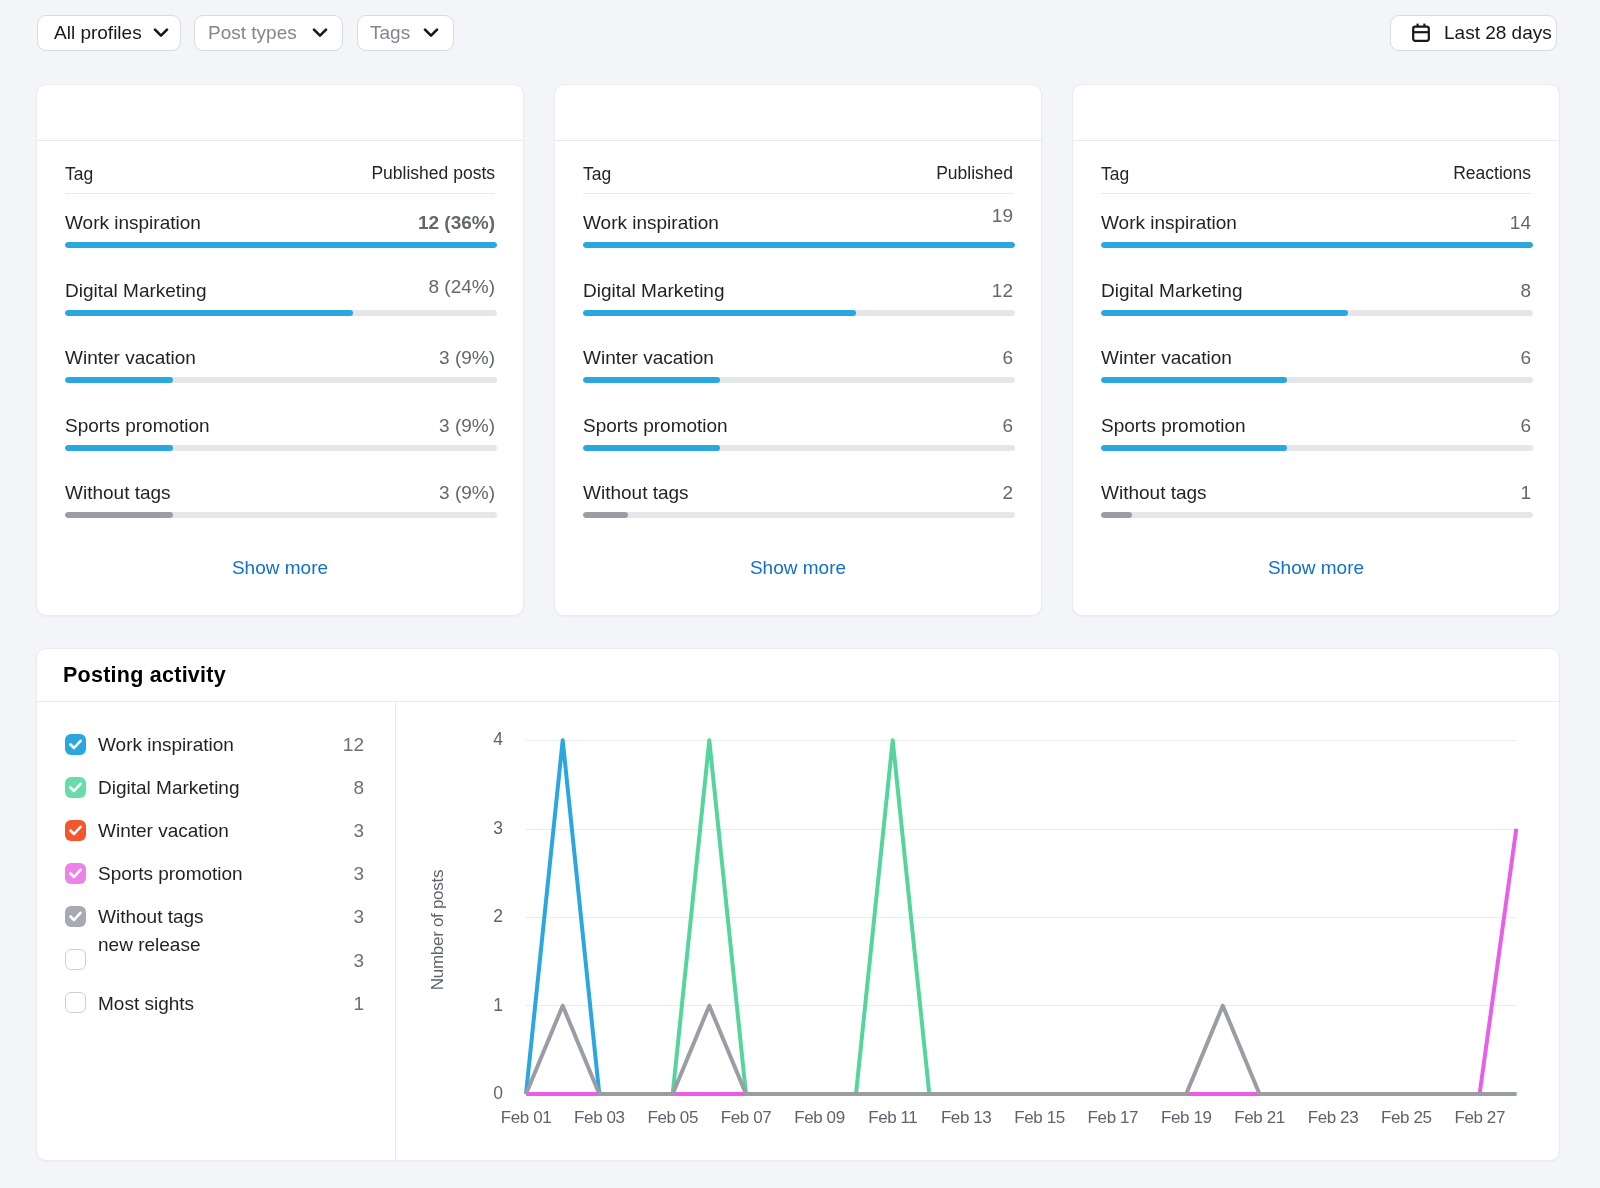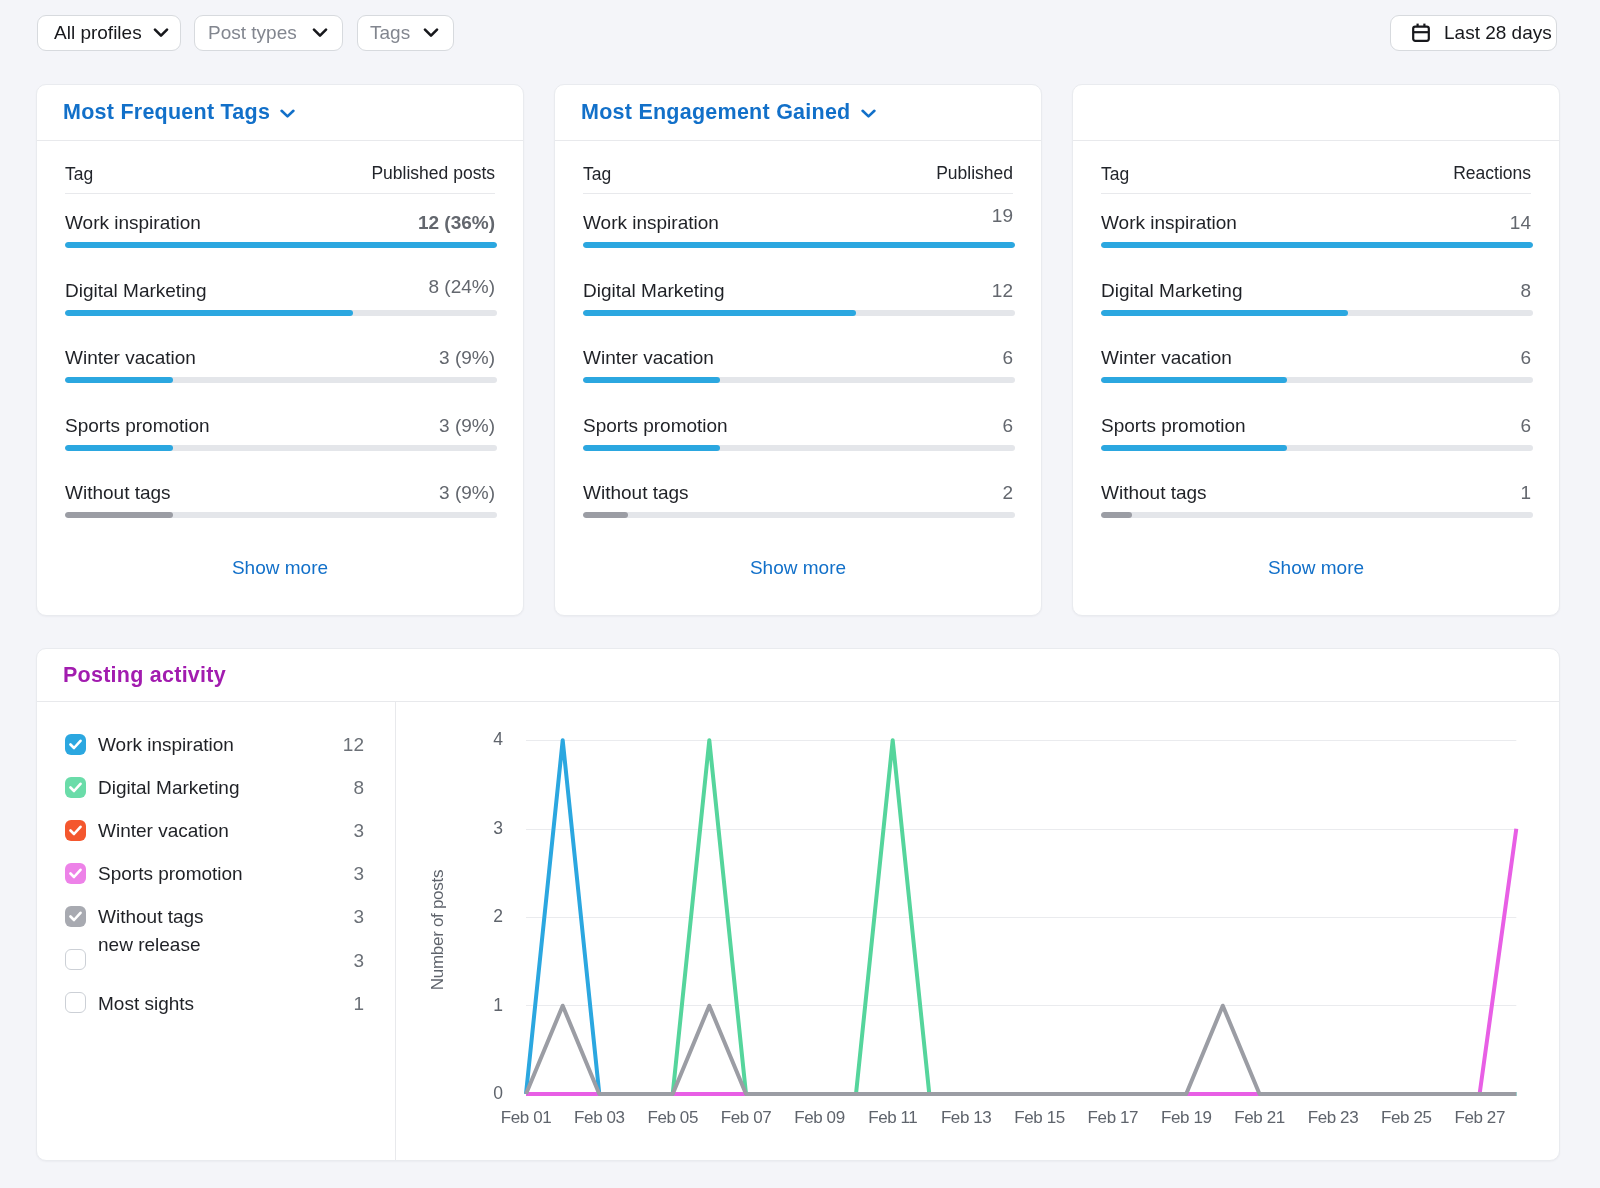--- a/index.html
+++ b/index.html
@@ -45,24 +45,20 @@
         <rect x="2.2" y="4.6" width="15.6" height="14.2" rx="2"></rect>
         <line x1="2.2" y1="10.2" x2="17.8" y2="10.2"></line>
         <line x1="6.6" y1="1.6" x2="6.6" y2="4.6"></line>
         <line x1="13.4" y1="1.6" x2="13.4" y2="4.6"></line>
       </g>
     </svg>
   Last 28 days
 </div>
 
 <div class="card" id="c1" style="left:36px; top:84px; width:488px; height:532px;">
-    <div class="cardtitle">Most Frequent Tags
-    <svg style="margin-left:10px; margin-top:3px" width="15" height="10" viewBox="0 0 15 10">
-        <path d="M1.6 1.8 L7.5 7.4 L13.4 1.8" fill="none" stroke="#1270c9" stroke-width="2.6" stroke-linecap="round" stroke-linejoin="round"></path>
-      </svg></div>
     <div class="hdiv" style="top:55px;"></div>
     <div class="thead" style="left:28px; top:79px;">Tag</div>
     <div class="thead" style="right:28px; top:78px;">Published posts</div>
     <div class="hdiv" style="left:28px; right:28px; top:108px;"></div>
     <div class="rowname" style="top:127px;">Work inspiration</div>
       <div class="rowval" style="top:127px;font-weight:bold;">12 (36%)</div>
       <div class="track" style="top:157px;">
       <div class="fill " style="width:100%"></div>
     </div>
     <div class="rowname" style="top:194.6px;">Digital Marketing</div>
@@ -82,24 +78,20 @@
     </div>
     <div class="rowname" style="top:397.4px;">Without tags</div>
       <div class="rowval" style="top:397.4px;">3 (9%)</div>
       <div class="track" style="top:427.4px;">
       <div class="fill fillgrey" style="width:25%"></div>
     </div>
     <div class="showmore" style="top:472px;">Show more</div>
   </div>
 
 <div class="card" id="c2" style="left:554px; top:84px; width:488px; height:532px;">
-    <div class="cardtitle">Most Engagement Gained
-    <svg style="margin-left:10px; margin-top:3px" width="15" height="10" viewBox="0 0 15 10">
-        <path d="M1.6 1.8 L7.5 7.4 L13.4 1.8" fill="none" stroke="#1270c9" stroke-width="2.6" stroke-linecap="round" stroke-linejoin="round"></path>
-      </svg></div>
     <div class="hdiv" style="top:55px;"></div>
     <div class="thead" style="left:28px; top:79px;">Tag</div>
     <div class="thead" style="right:28px; top:78px;">Published</div>
     <div class="hdiv" style="left:28px; right:28px; top:108px;"></div>
     <div class="rowname" style="top:127px;">Work inspiration</div>
       <div class="rowval" style="top:120px;">19</div>
       <div class="track" style="top:157px;">
       <div class="fill " style="width:100%"></div>
     </div>
     <div class="rowname" style="top:194.6px;">Digital Marketing</div>
@@ -152,21 +144,21 @@
     </div>
     <div class="rowname" style="top:397.4px;">Without tags</div>
       <div class="rowval" style="top:397.4px;">1</div>
       <div class="track" style="top:427.4px;">
       <div class="fill fillgrey" style="width:7.1%"></div>
     </div>
     <div class="showmore" style="top:472px;">Show more</div>
   </div>
 
 <div class="card" style="left:36px; top:648px; width:1524px; height:513px;">
-  <div class="cardtitle" style="height:52px; color:#a21caf;">Posting activity</div>
+  <div class="cardtitle" style="height:52px; color:#000000;">Posting activity</div>
   <div class="hdiv" style="top:52px;"></div>
   <div style="position:absolute; left:358px; top:52px; width:1px; bottom:0; background:#e8e9ec;"></div>
 
   <div id="legend">
       <div class="cb " style="top:84.5px;background:#2ba7e0">
         <svg width="13" height="11" viewBox="0 0 13 11">
           <path d="M1.5 5.5 L5 9 L11.5 1.8" fill="none" stroke="#fff" stroke-width="2.6" stroke-linecap="round" stroke-linejoin="round"></path>
         </svg>
       </div>
     <div class="legname" style="top:85px;">Work inspiration</div>

